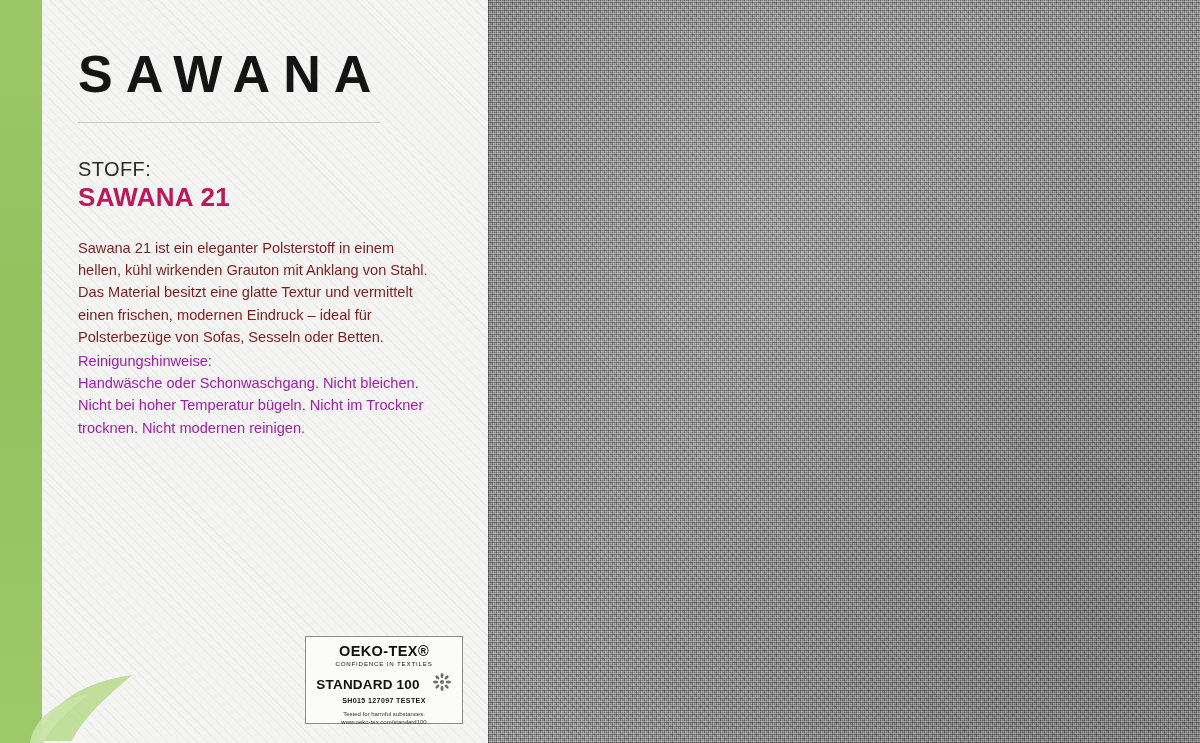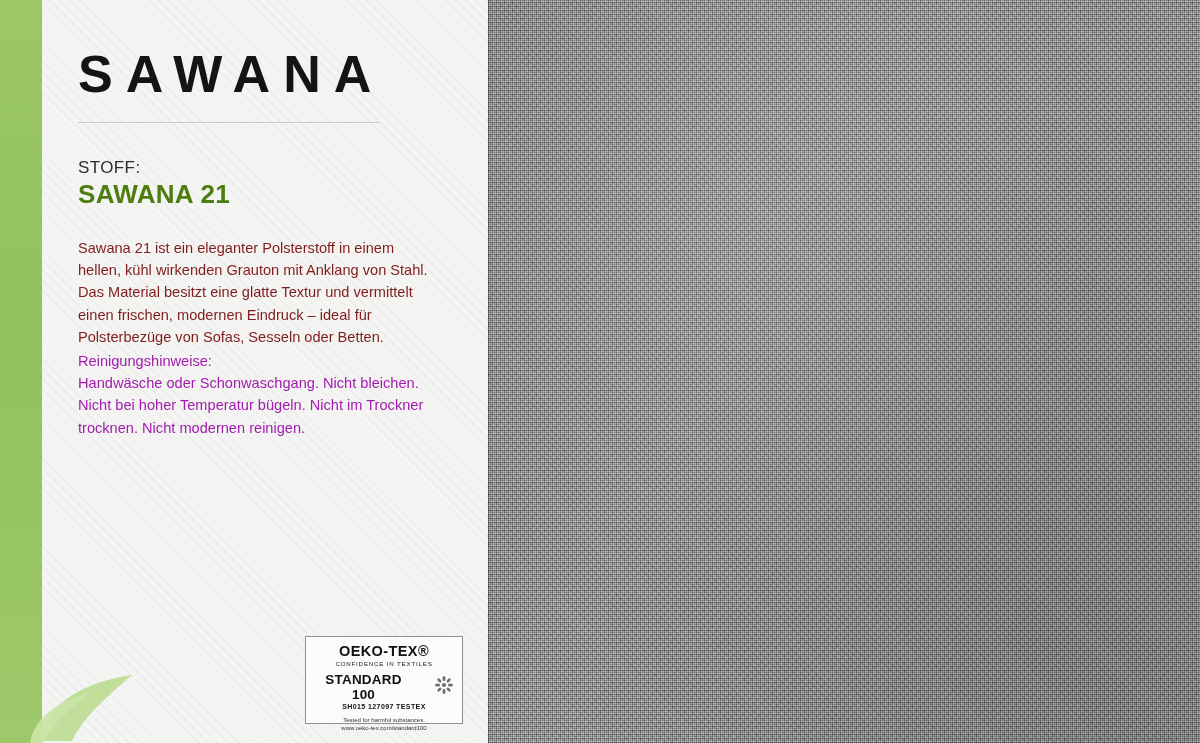--- a/index.html
+++ b/index.html
@@ -90,30 +90,30 @@
     background: #c9c9c5;
   }
 
   .fabric-meta {
     position: absolute;
     left: 78px;
     top: 158px;
     width: 360px;
   }
   .fabric-label {
-    font-size: 17px;
+    font-size: 20px;
     color: #2b2b2b;
     letter-spacing: 0.4px;
     margin: 0 0 2px 0;
     font-weight: 400;
   }
   .fabric-name {
     font-size: 26px;
     font-weight: 700;
-    color: #4d7c0f;
+    color: #be185d;
     letter-spacing: 0.3px;
     margin: 0;
     line-height: 1.1;
   }
 
   .description {
     position: absolute;
     left: 78px;
     top: 237px;
     width: 352px;
@@ -160,21 +160,21 @@
   .oeko-sub {
     font-size: 6.2px;
     letter-spacing: 0.8px;
     margin-top: 1px;
     color: #222;
   }
   .oeko-std-row {
     display: flex;
     align-items: center;
     justify-content: center;
-    gap: 21px;
+    gap: 12px;
     margin-top: 5px;
   }
   .oeko-std {
     font-size: 13.5px;
     font-weight: 700;
     letter-spacing: 0.2px;
   }
   .oeko-code {
     font-size: 7px;
     font-weight: 700;

